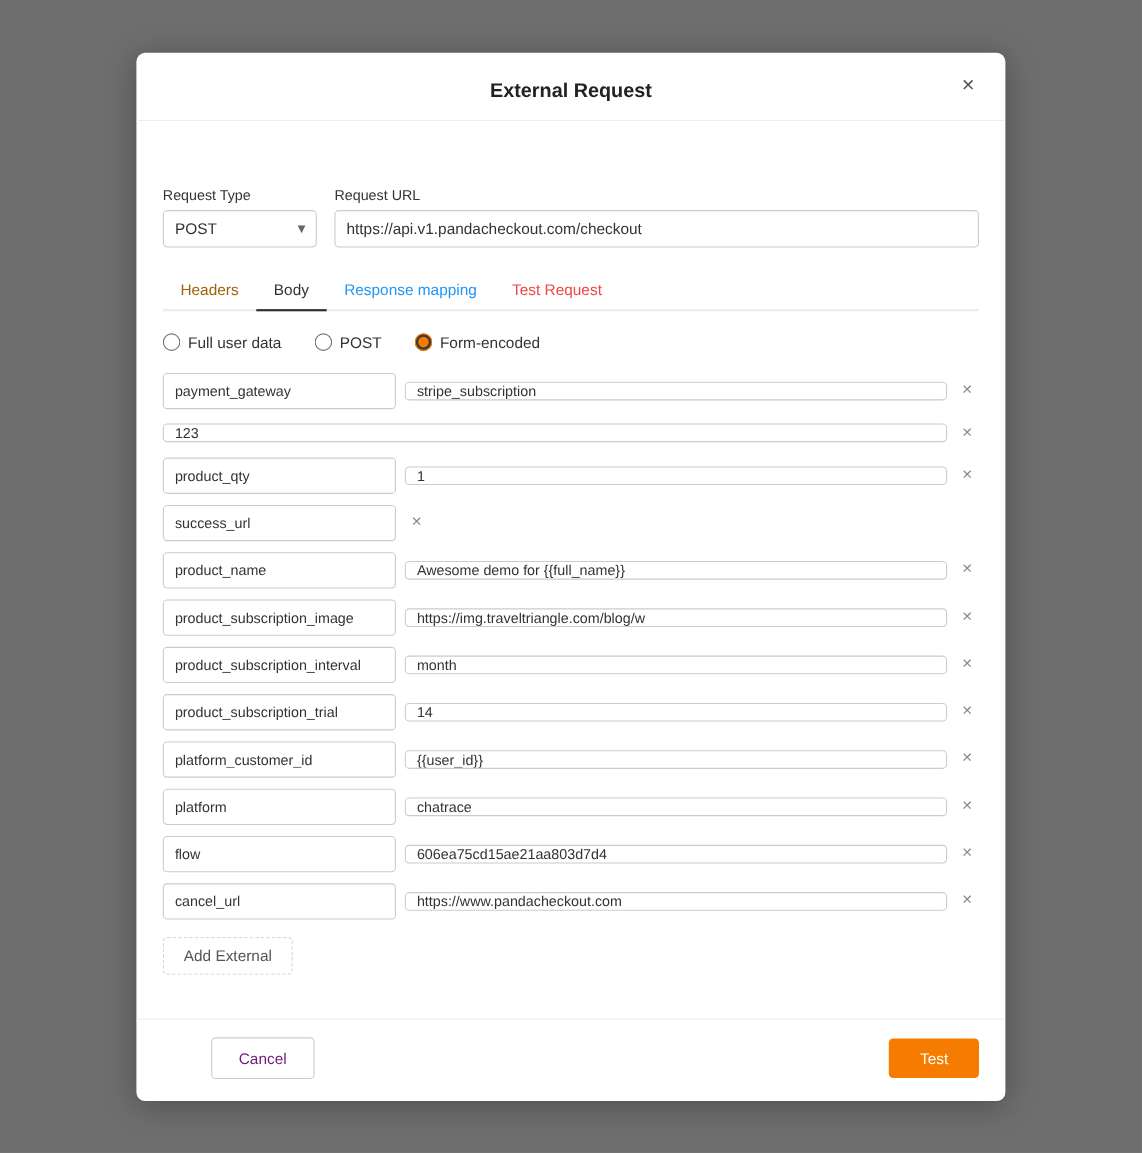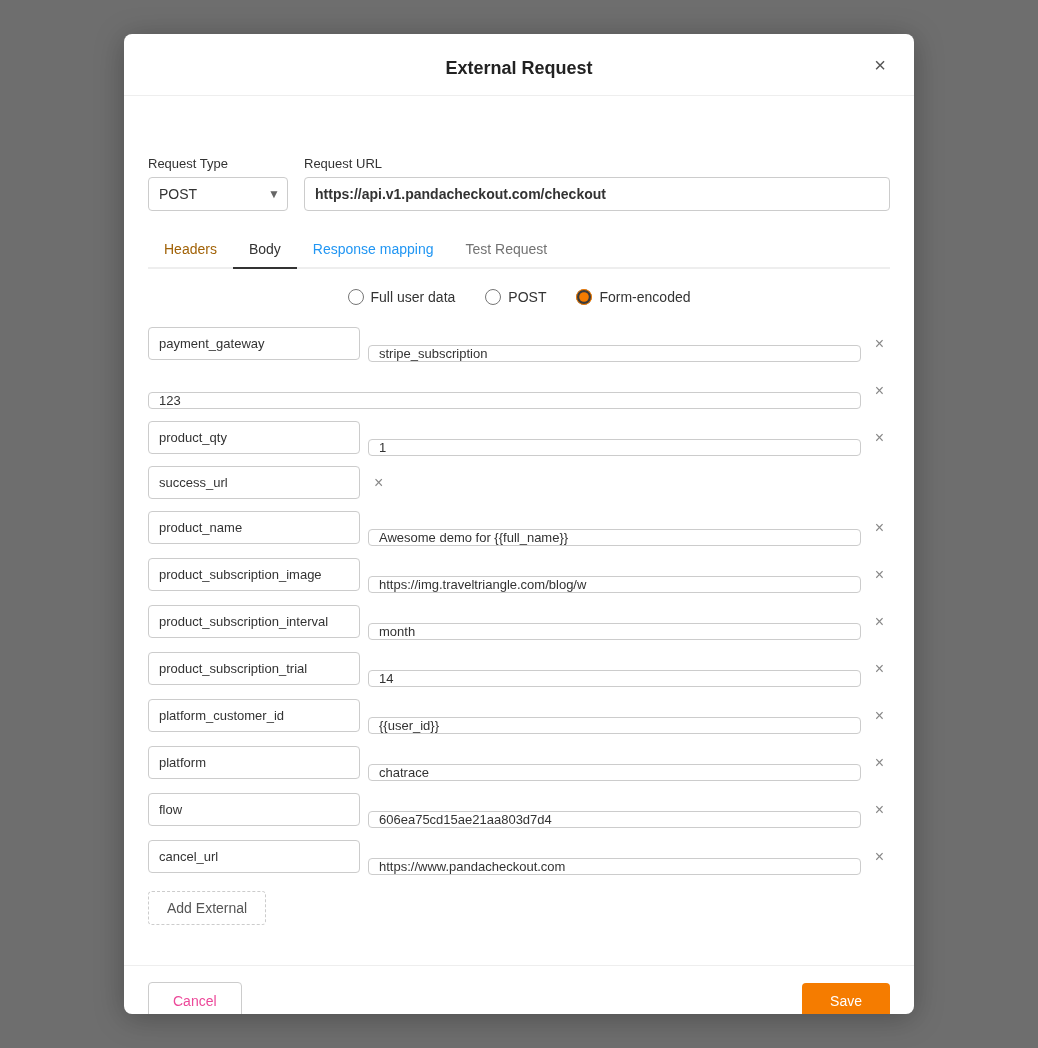--- a/index.html
+++ b/index.html
@@ -123,21 +123,21 @@
       margin-bottom: -2px;
       font-weight: 500;
     }
     .tab.active {
       color: #333;
       border-bottom: 2px solid #333;
     }
     .radio-group {
       display: flex;
       gap: 30px;
-      justify-content: center;
+      justify-content: flex-start;
       margin-bottom: 20px;
     }
     .radio-label {
       display: flex;
       align-items: center;
       gap: 7px;
       font-size: 14px;
       color: #333;
       cursor: pointer;
     }
@@ -166,21 +166,20 @@
       color: #333;
       width: 212px;
     }
     .param-value {
       border: 1px solid #ccc;
       border-radius: 4px;
       padding: 0 10px;
       font-size: 13px;
       color: #333;
       flex: 1;
-      margin-top: 20px;
     }
     .remove-btn {
       background: none;
       border: none;
       cursor: pointer;
       color: #888;
       font-size: 16px;
       padding: 4px 6px;
       line-height: 1;
     }
@@ -200,22 +199,23 @@
       align-items: center;
       padding: 16px 24px 20px;
       border-top: 1px solid #eee;
     }
     .cancel-btn {
       border: 1px solid #ccc;
       border-radius: 4px;
       background: #fff;
       padding: 10px 24px;
       font-size: 14px;
-      color: #ec4899;
-      cursor: pointer;
+      color: #701a75;
+      cursor: pointer;
+      margin-left: 44px;
     }
     .save-btn {
       border: none;
       border-radius: 4px;
       background: #f57c00;
       padding: 10px 28px;
       font-size: 14px;
       color: #fff;
       cursor: pointer;
       font-weight: 500;
@@ -243,29 +243,29 @@
               <option>GET</option>
               <option>PUT</option>
               <option>DELETE</option>
               <option>PATCH</option>
             </select>
             <span class="select-arrow">▼</span>
           </div>
         </div>
         <div class="form-group" style="flex:1">
           <label class="form-label">Request URL</label>
-          <input class="url-input" type="text" style="width: 100%; font-weight: bold;" value="https://api.v1.pandacheckout.com/checkout">
+          <input class="url-input" type="text" style="width: 100%;" value="https://api.v1.pandacheckout.com/checkout">
         </div>
       </div>
 
       <div class="tabs">
         <button class="tab" style="color:#a16207; border-bottom-color:transparent;">Headers</button>
         <button class="tab active" style="color:#333; border-bottom:2px solid #333;text-align:right;">Body</button>
         <button class="tab" style="color:#2196F3; border-bottom-color:transparent;">Response mapping</button>
-        <button class="tab" style="color:#737373; border-bottom-color:transparent;">Test Request</button>
+        <button class="tab" style="color:#ef4444; border-bottom-color:transparent;">Test Request</button>
       </div>
 
       <div class="radio-group">
         <label class="radio-label">
           <input type="radio" name="body_type" style="">
           <span>Full user data</span>
         </label>
         <label class="radio-label">
           <input type="radio" name="body_type" style="">
           <span>POST</span>
@@ -336,17 +336,17 @@
       <button class="remove-btn">×</button>
     </div>
         </div>
 
       <button class="add-param-btn">Add External</button>
 
     </div>
 
     <div class="modal-footer">
       <button class="cancel-btn">Cancel</button>
-      <button class="save-btn">Save</button>
+      <button class="save-btn">Test</button>
     </div>
 
   </div>
 </div>
 
 </body></html>

